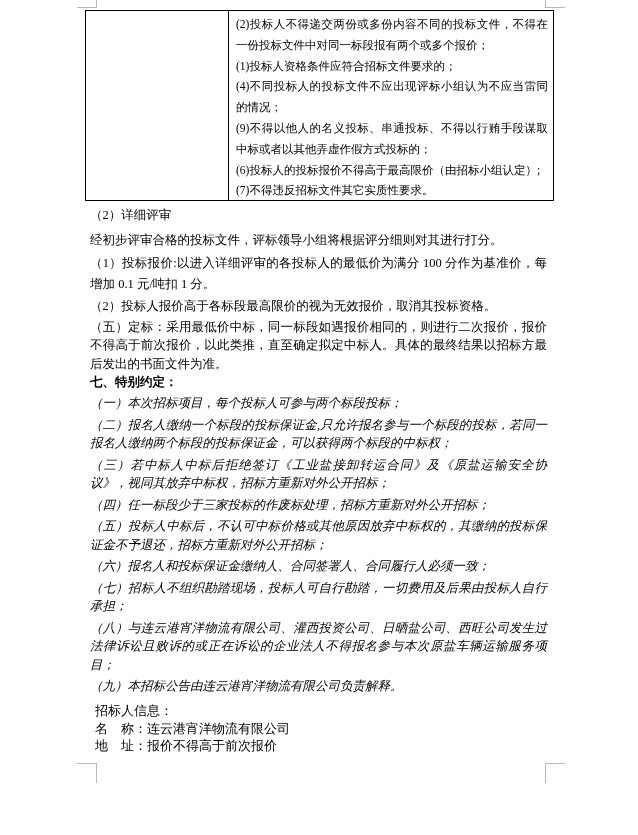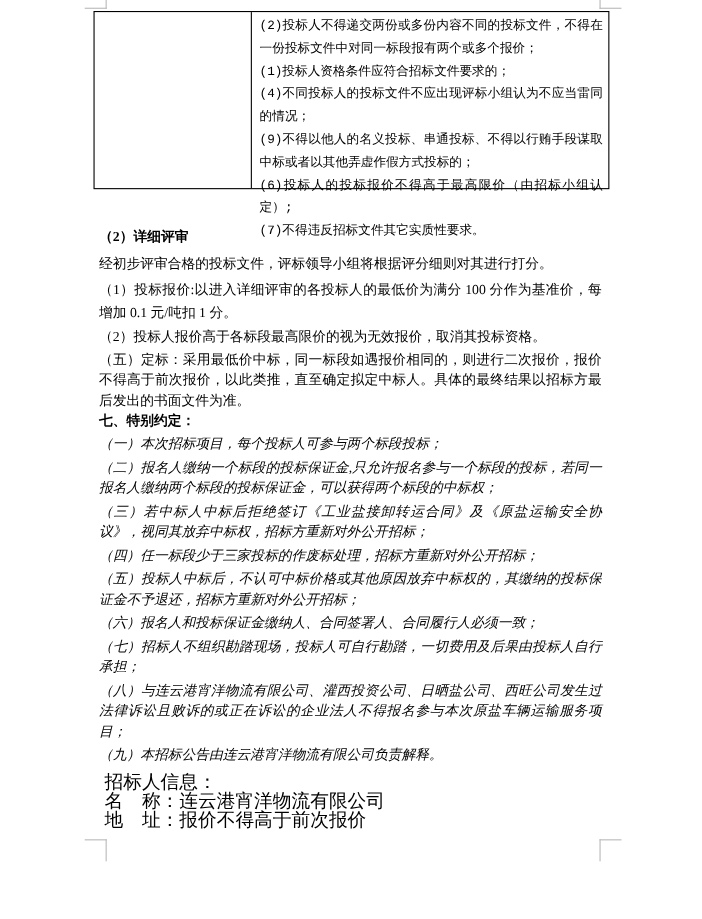--- a/index.html
+++ b/index.html
@@ -14,52 +14,52 @@
   
   .crop{position:absolute;}
   .crop-tl{left:77px;top:0;width:19px;height:7px;border-bottom:1px solid #b8b8b8;border-right:1px solid #b8b8b8;}
   .crop-tr{left:545px;top:0;width:19px;height:7px;border-bottom:1px solid #b8b8b8;border-left:1px solid #b8b8b8;}
   .crop-bl{left:77px;top:763px;width:19px;height:19px;border-top:1px solid #b8b8b8;border-right:1px solid #b8b8b8;}
   .crop-br{left:545px;top:763px;width:19px;height:19px;border-top:1px solid #b8b8b8;border-left:1px solid #b8b8b8;}
 
   
   .rules-table{
     position:absolute;left:85px;top:10px;
-    width:469px;height:162px;
+    width:469px;height:191px;
     border:1.5px solid #000;
-    display:flex;box-sizing:border-box;font-family:Liberation Mono, monospace;
+    display:flex;box-sizing:border-box;
   }
   .cell-left{width:142px;border-right:1.5px solid #000;}
   .cell-right{
     flex:1;padding:3px 5px 0 7px;
     font-size:11.5px;line-height:20.8px;
     text-align:justify;
   }
   .tbl-item{margin:0;}
 
   
   .body-text{
     position:absolute;left:90px;top:203px;width:457px;
     font-size:12.5px;line-height:20.5px;
     text-align:justify;
   }
   .bp{margin:0;}
-  #p-review-h{margin-top:2px;font-weight:bold;}
+  #p-review-h{margin-top:2px;}
   #p-review{margin-top:4px;}
   #p-rules-h{margin-top:3px;}
   #p-rule-1{margin-top:3px;}
   #p-rule-2{margin-top:2px;}
   #p-award{margin-top:1px;line-height:18.5px;}
   #p-special-h{margin-top:1px;line-height:17px;font-weight:bold;}
   .special-item{margin:3px 0 0 0;line-height:18.5px;font-style:italic;}
 
   
   .bidder-info{
     position:absolute;left:95px;top:702px;
-    font-size:17px;line-height:17.5px;
+    font-size:13px;line-height:17.5px;
   }
   .bidder-info p{margin:0;}
 </style>
 </head>
 <body>
 
 <div class="page">
 
   <div class="crop crop-tl"></div>
   <div class="crop crop-tr"></div>

